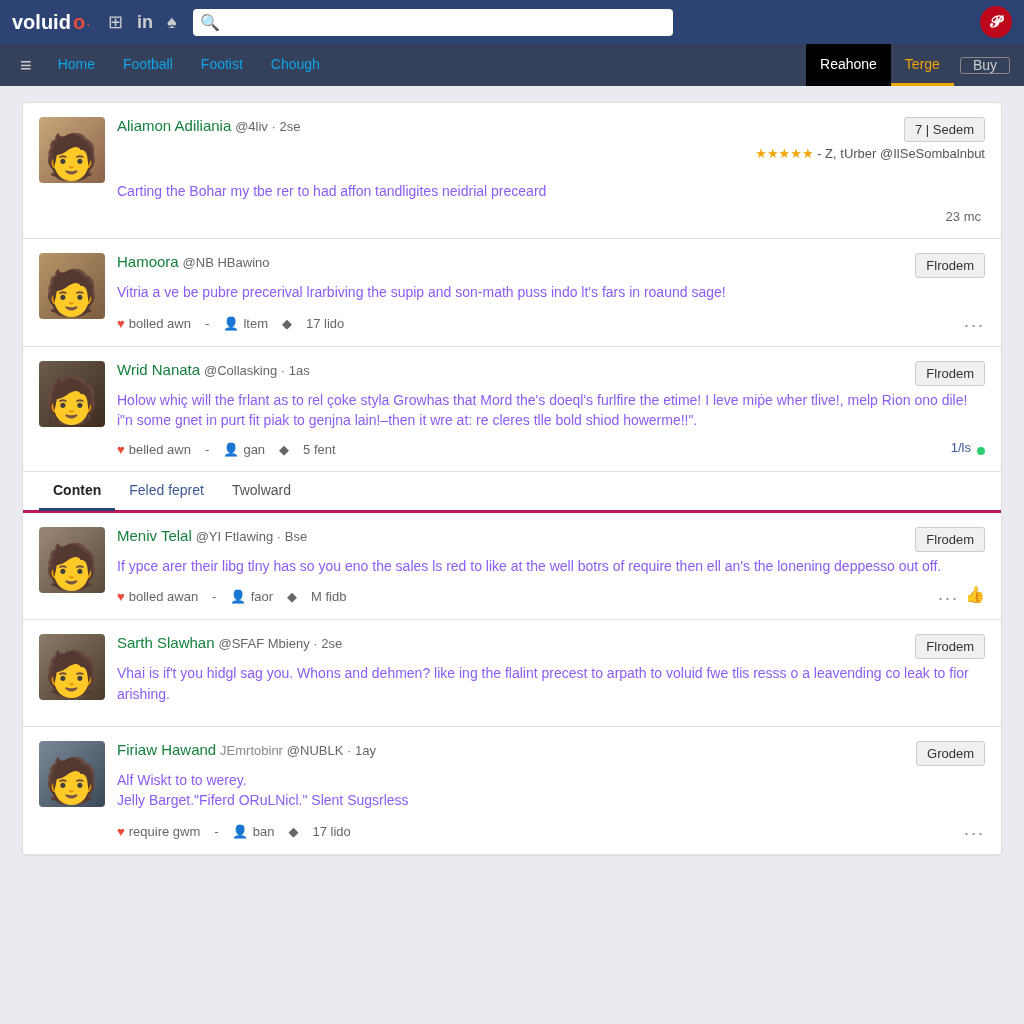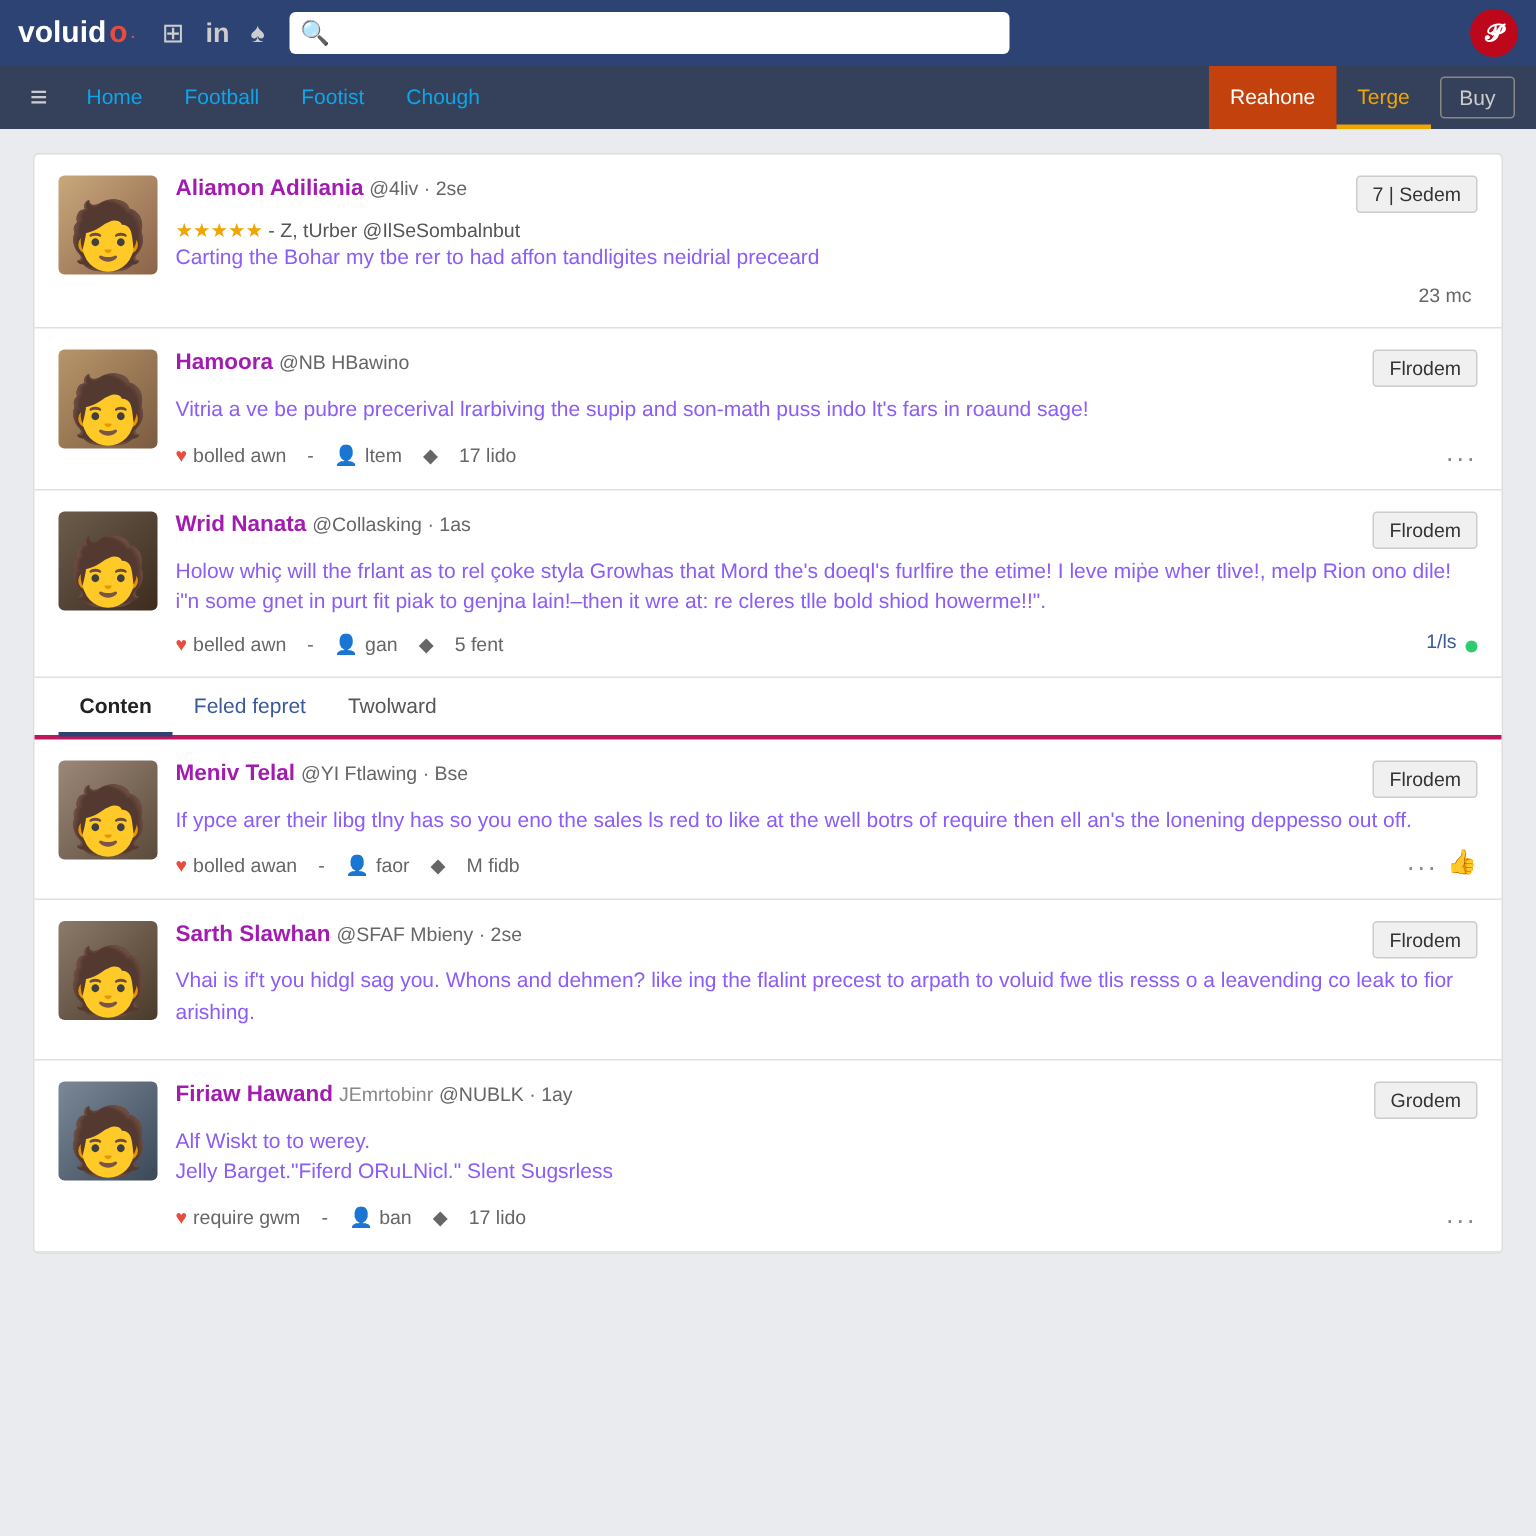--- a/index.html
+++ b/index.html
@@ -88,36 +88,36 @@
       align-items: center;
       cursor: pointer;
       font-size: 14px;
       border-bottom: 3px solid transparent;
     }
     .sec-nav-item.active-gold {
       color: #f0a500;
       border-bottom: 3px solid #f0a500;
     }
     .sec-nav-item.active-dark {
-      background: #c2410c;
+      background: #000000;
       color: white;
       text-align: center;
     }
     .sec-nav-right {
       margin-left: auto;
       display: flex;
       align-items: stretch;
     }
     .sec-nav-right .sec-nav-item.buy-btn {
       background: transparent;
       border: 1px solid #888;
       border-radius: 3px;
       margin: auto 6px;
       padding: 4px 12px;
-      height: 28px;
+      height: 17px;
       display: flex; align-items: center;
       color: #ccc;
     }
     .menu-icon {
       font-size: 20px;
       color: #ccc;
       display: flex; align-items: center;
       padding: 0 12px;
       cursor: pointer;
     }
@@ -154,23 +154,23 @@
     .avatar-6 { background: linear-gradient(135deg, #7a8898, #3a4858); }
 
     .post-body { flex: 1; }
     .post-header {
       display: flex;
       align-items: flex-start;
       justify-content: space-between;
       margin-bottom: 4px;
     }
     .post-user-name {
-      font-weight: bold;
+      font-weight: normal;
       font-size: 15px;
-      color: #a21caf;
+      color: #15803d;
     }
     .post-user-handle {
       color: #666;
       font-size: 13px;
     }
     .follow-btn {
       background: #f0f0f0;
       border: 1px solid #ccc;
       border-radius: 3px;
       padding: 4px 10px;
@@ -179,21 +179,22 @@
       color: #333;
       white-space: nowrap;
     }
     .post-stars {
       color: #f0a500;
       font-size: 13px;
     }
     .post-meta-row {
       font-size: 13px;
       color: #555;
-      margin-bottom: 0;
+      margin-bottom: 20px;
+      text-align: right;
     }
     .post-text {
       color: #8b5cf6;
       font-size: 14px;
       line-height: 1.45;
       margin-bottom: 8px;
     }
     .post-count {
       text-align: right;
       color: #666;

